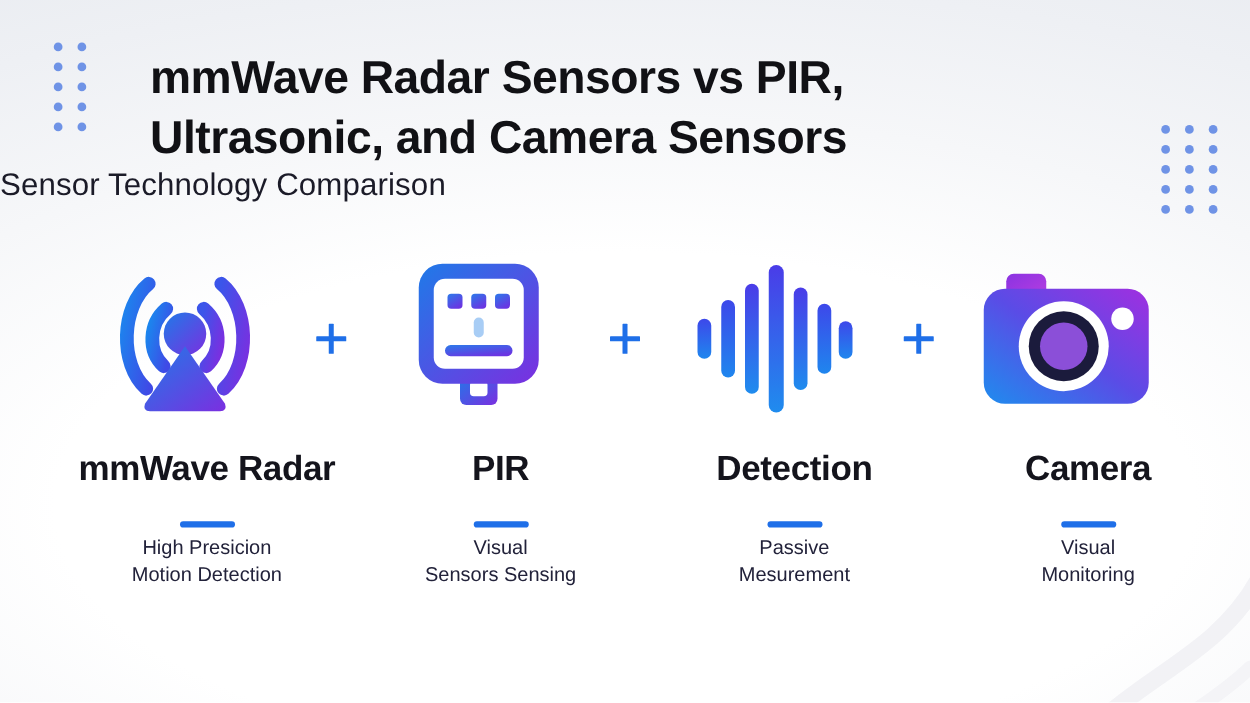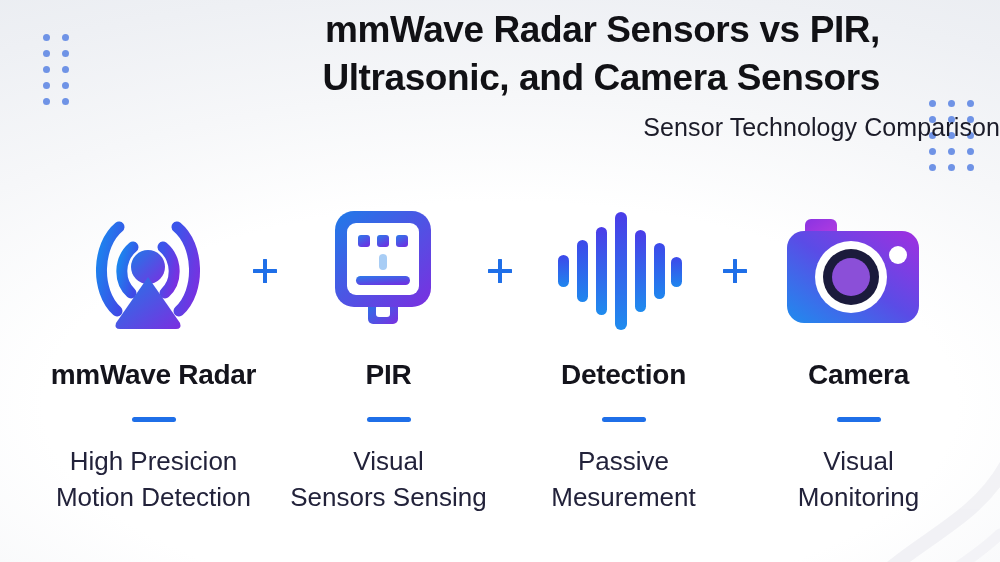--- a/index.html
+++ b/index.html
@@ -18,53 +18,53 @@
     position:absolute;right:-40px;bottom:-52px;width:230px;height:200px;
     opacity:.55;pointer-events:none;
   }
   
   .dotgrid{position:absolute;display:grid;}
   .dotgrid .dot{width:7px;height:7px;border-radius:50%;background:#6f93e6;}
   #dots-left{left:43px;top:34px;grid-template-columns:repeat(2,7px);gap:9px 12px;}
   #dots-right{left:929px;top:100px;grid-template-columns:repeat(3,7px);gap:9px 12px;}
 
   
-  .header{position:absolute;left:0;right:0;top:6px;text-align:right;}
+  .header{position:absolute;left:0;right:0;top:38px;text-align:left;}
   .title{
     font-weight:bold;font-size:37px;line-height:1.30;color:#111115;
     letter-spacing:-0.4px;margin:0 auto;max-width:760px;
   }
   .subtitle{
-    margin-top:11px;font-size:25px;color:#1b1b28;font-weight:400;letter-spacing:.1px;
+    font-size:25px;color:#1b1b28;font-weight:400;letter-spacing:.1px;
   }
 
   
   .row{
     position:absolute;left:0;right:0;top:205px;
     display:flex;align-items:center;justify-content:center;
   }
   .cell{width:190px;display:flex;align-items:center;justify-content:center;}
   .plus{
     width:45px;display:flex;align-items:center;justify-content:center;
     color:#1f6fe8;font-size:40px;font-weight:400;line-height:1;
     margin-top:2px;
   }
   .plus svg{display:block;}
 
   
-  .labels{position:absolute;left:0;right:0;top:360px;display:flex;padding-left:36px;}
+  .labels{position:absolute;left:0;right:0;top:360px;display:flex;justify-content:center;padding-left:36px;}
   .lcell{width:235px;text-align:center;}
   .name{
     font-size:28px;font-weight:bold;color:#14141c;letter-spacing:-0.3px;line-height:1.1;
   }
   .bar{
     width:44px;height:5px;border-radius:3px;background:#1f6fe8;margin:26px auto 0;
   }
   .desc{
-    margin-top:22px;font-size:26px;line-height:1.38;color:#22223a;font-weight:400;
+    margin-top:6px;font-size:16px;line-height:1.38;color:#22223a;font-weight:400;
   }
 
   svg{overflow:visible;}
 </style>
 </head>
 <body>
 
 <div class="stage">
 
   <div class="dotgrid" id="dots-left" style="grid-template-columns: repeat(2, 7px);">

